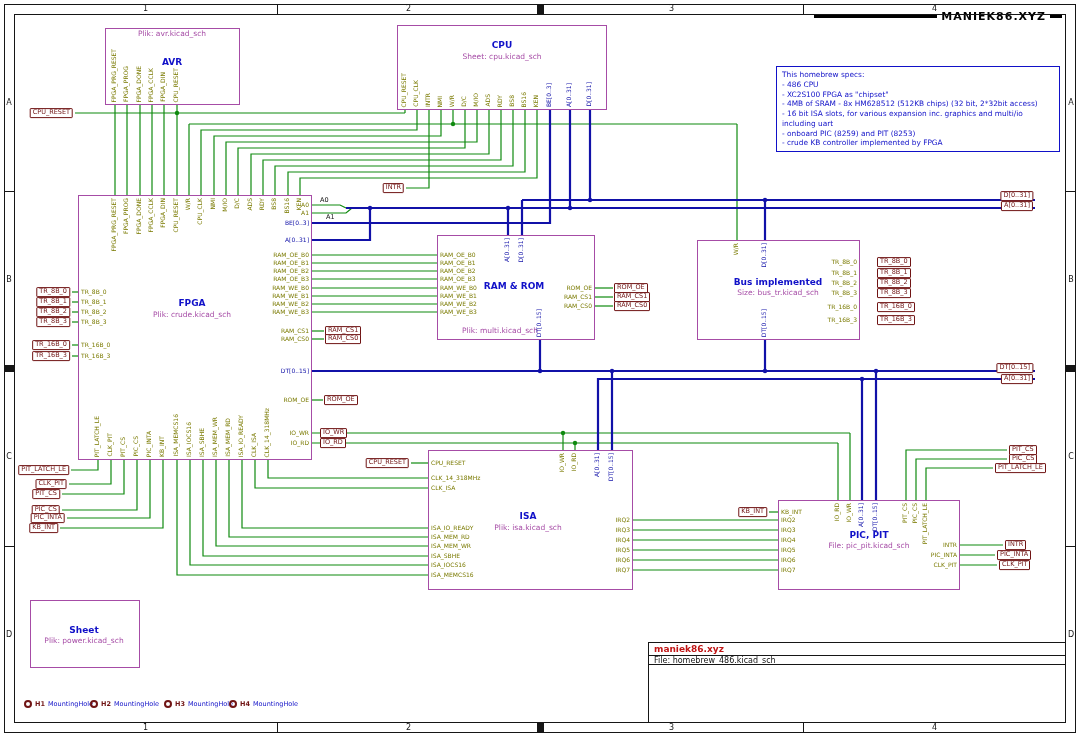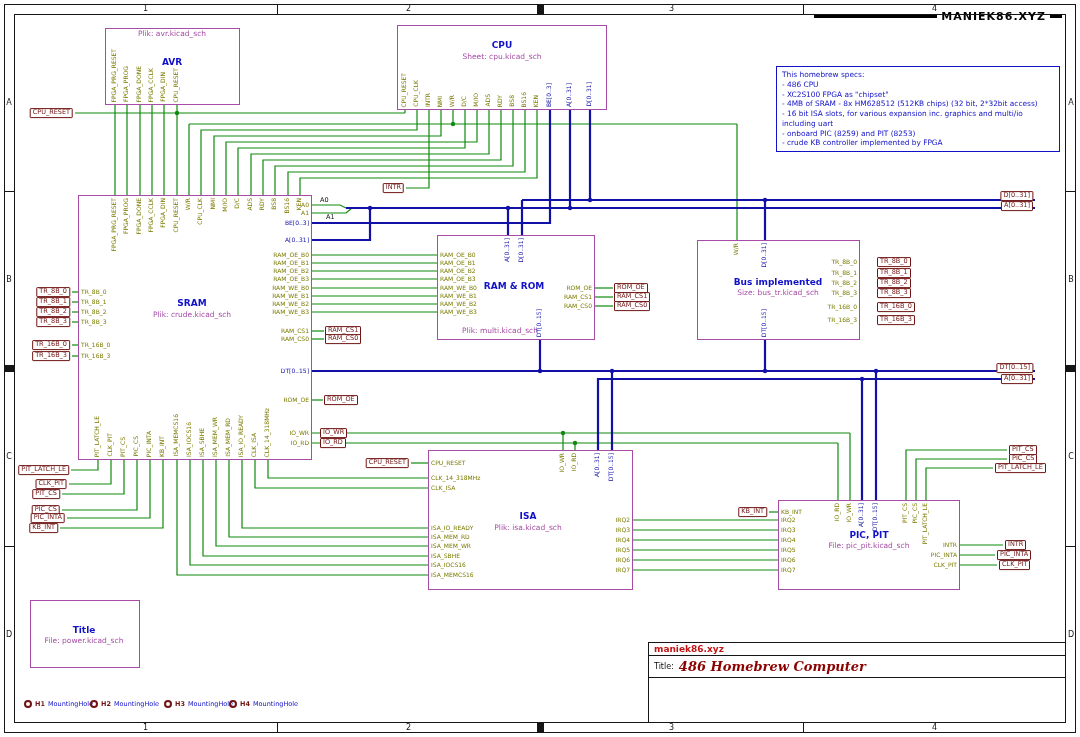--- a/index.html
+++ b/index.html
@@ -181,24 +181,21 @@
   <div id="specs">This homebrew specs:
 - 486 CPU
 - XC2S100 FPGA as "chipset"
 - 4MB of SRAM - 8x HM628512 (512KB chips) (32 bit, 2*32bit access)
 - 16 bit ISA slots, for various expansion inc. graphics and multi/io including uart
 - onboard PIC (8259) and PIT (8253)
 - crude KB controller implemented by FPGA</div>
 
   <div id="title-block">
     <div class="tb-r1">maniek86.xyz</div>
-    <div class="tb-r4">
-      <span class="tb-title-label">Title:</span>
-      <span class="tb-title">486 Homebrew Computer</span>
-    </div>
+    <div class="tb-r3">File: homebrew_486.kicad_sch</div>
   </div>
 
   <div class="mh" style="left:24px">
     <span class="mh-circle"></span>
     <span class="mh-ref">H1</span>
     <span class="mh-val">MountingHole</span>
   </div>
   <div class="mh" style="left:90px">
     <span class="mh-circle"></span>
     <span class="mh-ref">H2</span>
@@ -235,21 +232,21 @@
     <div class="pin pin-v" style="left: 473px; bottom: 630px; color: rgb(122, 122, 0);">M/IO</div>
     <div class="pin pin-v" style="left: 485px; bottom: 630px; color: rgb(122, 122, 0);">ADS</div>
     <div class="pin pin-v" style="left: 497px; bottom: 630px; color: rgb(122, 122, 0);">RDY</div>
     <div class="pin pin-v" style="left: 509px; bottom: 630px; color: rgb(122, 122, 0);">BS8</div>
     <div class="pin pin-v" style="left: 521px; bottom: 630px; color: rgb(122, 122, 0);">BS16</div>
     <div class="pin pin-v" style="left: 533px; bottom: 630px; color: rgb(122, 122, 0);">KEN</div>
     <div class="pin pin-v" style="left: 546px; bottom: 630px; color: rgb(17, 17, 168);">BE[0..3]</div>
     <div class="pin pin-v" style="left: 566px; bottom: 630px; color: rgb(17, 17, 168);">A[0..31]</div>
     <div class="pin pin-v" style="left: 586px; bottom: 630px; color: rgb(17, 17, 168);">D[0..31]</div>
     <div class="sheet" style="left: 78px; top: 195px; width: 234px; height: 265px;"></div>
-    <div class="sheet-name" style="left: 192px; top: 303px;">SRAM</div>
+    <div class="sheet-name" style="left: 192px; top: 303px;">FPGA</div>
     <div class="sheet-file" style="left: 192px; top: 315px;">Plik: crude.kicad_sch</div>
     <div class="pin" style="left: 81px; top: 292px; transform: translateY(-50%); color: rgb(122, 122, 0);">TR_8B_0</div>
     <div class="pin" style="left: 81px; top: 302px; transform: translateY(-50%); color: rgb(122, 122, 0);">TR_8B_1</div>
     <div class="pin" style="left: 81px; top: 312px; transform: translateY(-50%); color: rgb(122, 122, 0);">TR_8B_2</div>
     <div class="pin" style="left: 81px; top: 322px; transform: translateY(-50%); color: rgb(122, 122, 0);">TR_8B_3</div>
     <div class="pin" style="left: 81px; top: 345px; transform: translateY(-50%); color: rgb(122, 122, 0);">TR_16B_0</div>
     <div class="pin" style="left: 81px; top: 356px; transform: translateY(-50%); color: rgb(122, 122, 0);">TR_16B_3</div>
     <div class="pin" style="left: 309px; top: 205px; transform: translate(-100%, -50%); color: rgb(122, 122, 0);">A0</div>
     <div class="pin" style="left: 309px; top: 213px; transform: translate(-100%, -50%); color: rgb(122, 122, 0);">A1</div>
     <div class="pin" style="left: 309px; top: 223px; transform: translate(-100%, -50%); color: rgb(17, 17, 168);">BE[0..3]</div>
@@ -363,22 +360,22 @@
     <div class="pin" style="left: 957px; top: 555px; transform: translate(-100%, -50%); color: rgb(122, 122, 0);">PIC_INTA</div>
     <div class="pin" style="left: 957px; top: 565px; transform: translate(-100%, -50%); color: rgb(122, 122, 0);">CLK_PIT</div>
     <div class="pin pin-v" style="left: 834px; top: 503px; color: rgb(122, 122, 0);">IO_RD</div>
     <div class="pin pin-v" style="left: 846px; top: 503px; color: rgb(122, 122, 0);">IO_WR</div>
     <div class="pin pin-v" style="left: 858px; top: 503px; color: rgb(17, 17, 168);">A[0..31]</div>
     <div class="pin pin-v" style="left: 872px; top: 503px; color: rgb(17, 17, 168);">DT[0..15]</div>
     <div class="pin pin-v" style="left: 902px; top: 503px; color: rgb(122, 122, 0);">PIT_CS</div>
     <div class="pin pin-v" style="left: 912px; top: 503px; color: rgb(122, 122, 0);">PIC_CS</div>
     <div class="pin pin-v" style="left: 922px; top: 503px; color: rgb(122, 122, 0);">PIT_LATCH_LE</div>
     <div class="sheet" style="left: 30px; top: 600px; width: 110px; height: 68px;"></div>
-    <div class="sheet-name" style="left: 84px; top: 630px;">Title</div>
-    <div class="sheet-file" style="left: 84px; top: 641px;">File: power.kicad_sch</div>
+    <div class="sheet-name" style="left: 84px; top: 630px;">Sheet</div>
+    <div class="sheet-file" style="left: 84px; top: 641px;">Plik: power.kicad_sch</div>
     <div class="glabel" style="left: 73px; top: 113px; transform: translate(-100%, -50%);">CPU_RESET</div>
     <div class="glabel" style="left: 70px; top: 292px; transform: translate(-100%, -50%);">TR_8B_0</div>
     <div class="glabel" style="left: 70px; top: 302px; transform: translate(-100%, -50%);">TR_8B_1</div>
     <div class="glabel" style="left: 70px; top: 312px; transform: translate(-100%, -50%);">TR_8B_2</div>
     <div class="glabel" style="left: 70px; top: 322px; transform: translate(-100%, -50%);">TR_8B_3</div>
     <div class="glabel" style="left: 70px; top: 345px; transform: translate(-100%, -50%);">TR_16B_0</div>
     <div class="glabel" style="left: 70px; top: 356px; transform: translate(-100%, -50%);">TR_16B_3</div>
     <div class="glabel" style="left: 69px; top: 470px; transform: translate(-100%, -50%);">PIT_LATCH_LE</div>
     <div class="glabel" style="left: 67px; top: 484px; transform: translate(-100%, -50%);">CLK_PIT</div>
     <div class="glabel" style="left: 60px; top: 494px; transform: translate(-100%, -50%);">PIT_CS</div>

